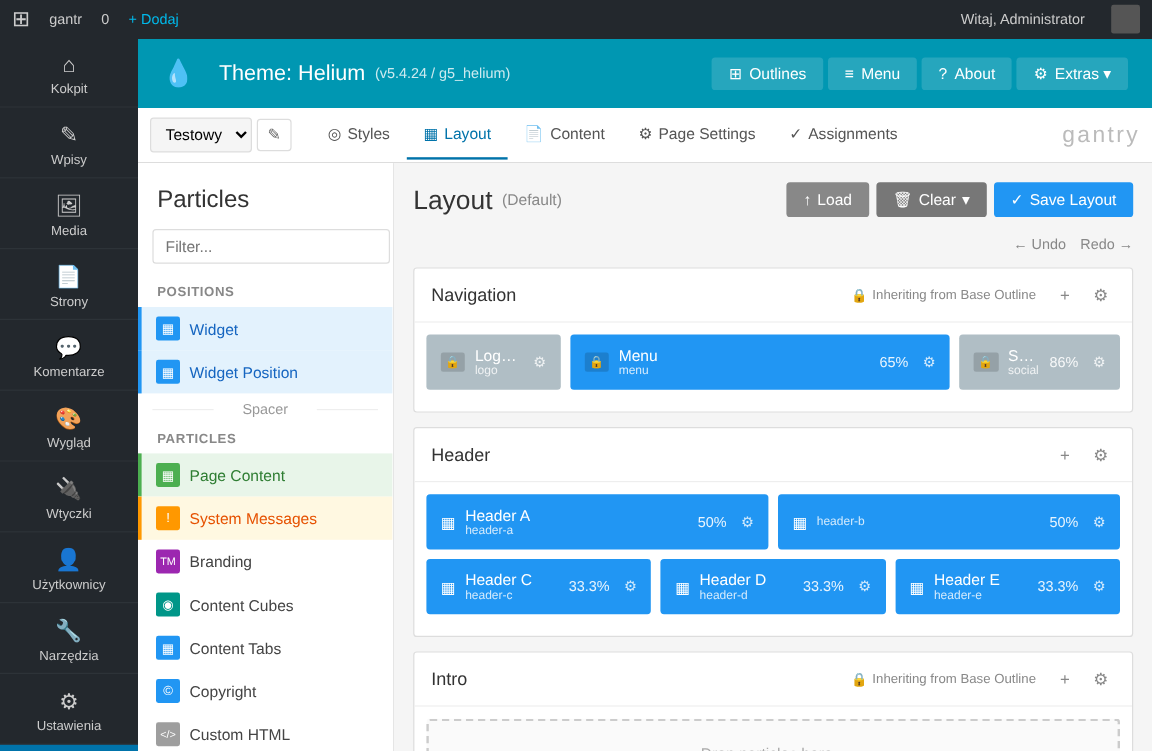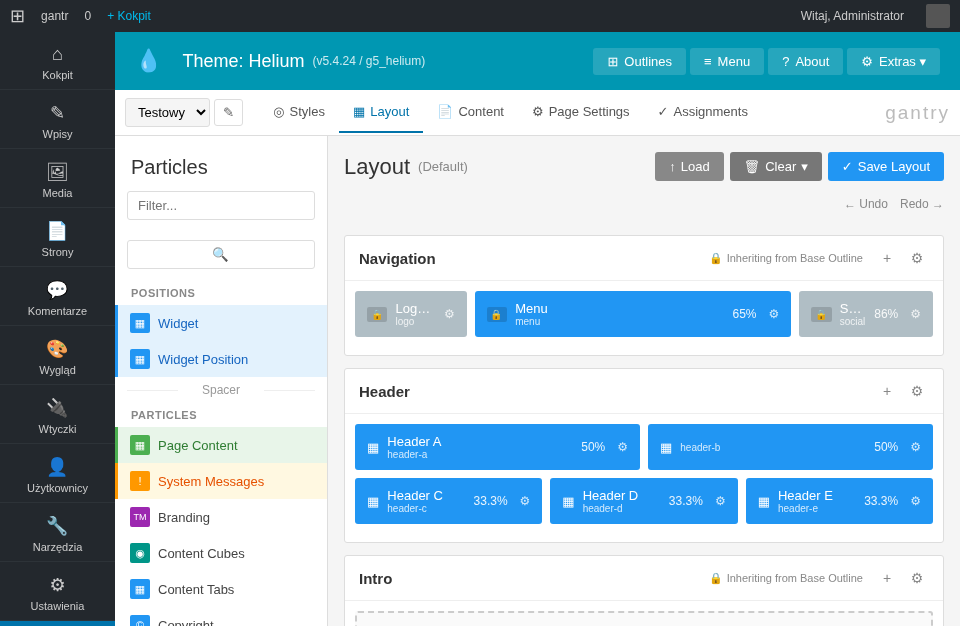--- a/index.html
+++ b/index.html
@@ -154,21 +154,20 @@
     .particles-title {
       font-size: 20px;
       font-weight: 300;
       padding: 20px 16px 12px;
       color: #333;
     }
     .filter-bar {
       padding: 0 12px 12px;
       display: flex;
       gap: 20px;
-      flex-direction: column;
     }
     .filter-input {
       flex: 1;
       border: 1px solid #ddd;
       border-radius: 3px;
       padding: 6px 10px;
       font-size: 13px;
     }
     .filter-search-btn {
       background: none;
@@ -289,42 +288,42 @@
       font-size: 13px;
       display: flex;
       align-items: center;
       gap: 5px;
     }
 
     .undo-redo {
       display: flex;
       justify-content: flex-end;
       gap: 12px;
-      margin-bottom: 24px;
+      margin-bottom: 12px;
       color: #888;
       font-size: 12px;
     }
     .undo-redo span { cursor: pointer; }
 
     
     .section-block {
       background: #fff;
       border: 1px solid #ddd;
       border-radius: 3px;
       margin-bottom: 12px;
     }
     .section-header {
       display: flex;
       align-items: center;
       padding: 10px 14px;
       border-bottom: 1px solid #eee;
     }
     .section-name {
       font-size: 15px;
-      font-weight: 700;
+      font-weight: 400;
       color: #333;
       flex: 1;
     }
     .section-inherit {
       font-size: 11px;
       color: #888;
       display: flex;
       align-items: center;
       gap: 4px;
     }
@@ -400,21 +399,21 @@
   </style>
 </head>
 <body>
 
 <div class="admin-bar">
   <span class="admin-bar-logo">⊞</span>
   <span class="admin-bar-item">gantr</span>
   <span class="admin-bar-item">
     <span>0</span>
   </span>
-  <span class="admin-bar-item highlight">+ Kokpit</span>
+  <span class="admin-bar-item highlight">+ Dodaj</span>
   <span class="admin-bar-spacer"></span>
   <span class="admin-bar-right">Witaj, Administrator</span>
   <span style="width:24px;height:24px;background:#555;border-radius:2px;display:inline-block;margin-left:6px;"></span>
 </div>
 
 <div class="sidebar">
   <div class="sidebar-item">
     <span class="sidebar-icon">⌂</span>
     <span>Kokpit</span>
   </div>

